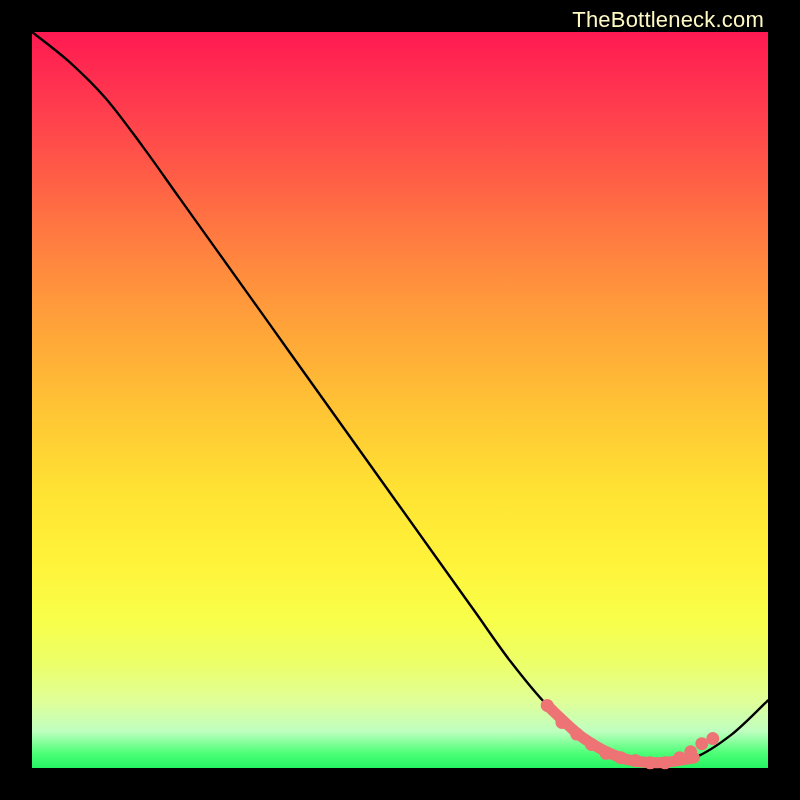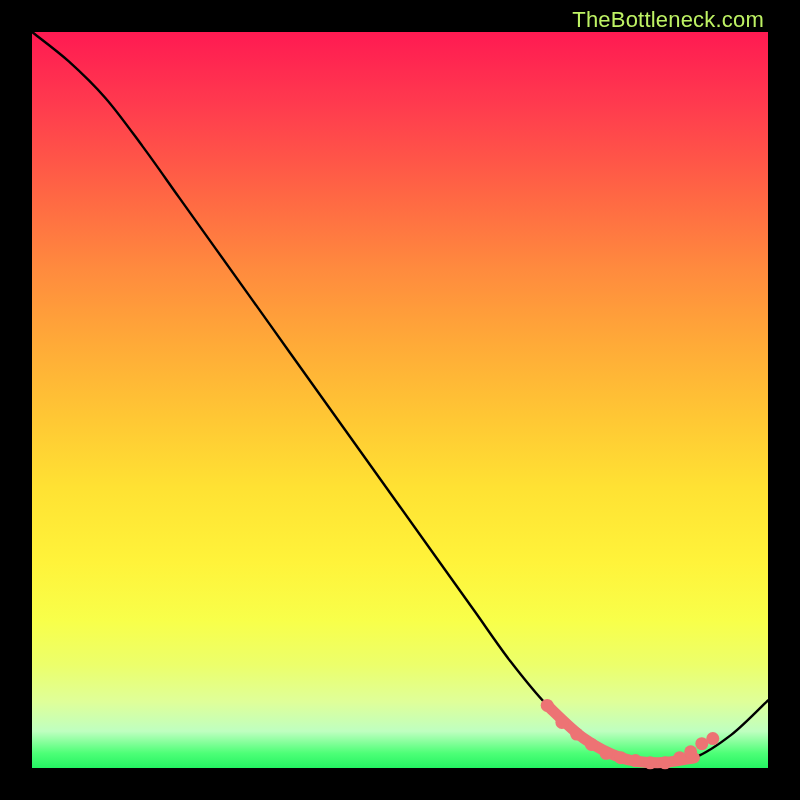--- a/index.html
+++ b/index.html
@@ -40,21 +40,21 @@
       #dfff99 91%,
       #bfffc0 95%,
       #4dff77 98%,
       #24f362 100%
     );
   }
   .watermark {
     position: absolute;
     top: 7px;
     right: 36px;
-    color: #bef264;
+    color: #fef9c3;
     font-size: 22px;
     font-weight: 500;
     letter-spacing: 0.2px;
     font-family: Arial, Helvetica, sans-serif;
     user-select: none;
   }
   svg.curve {
     position: absolute;
     top: 0;
     left: 0;

